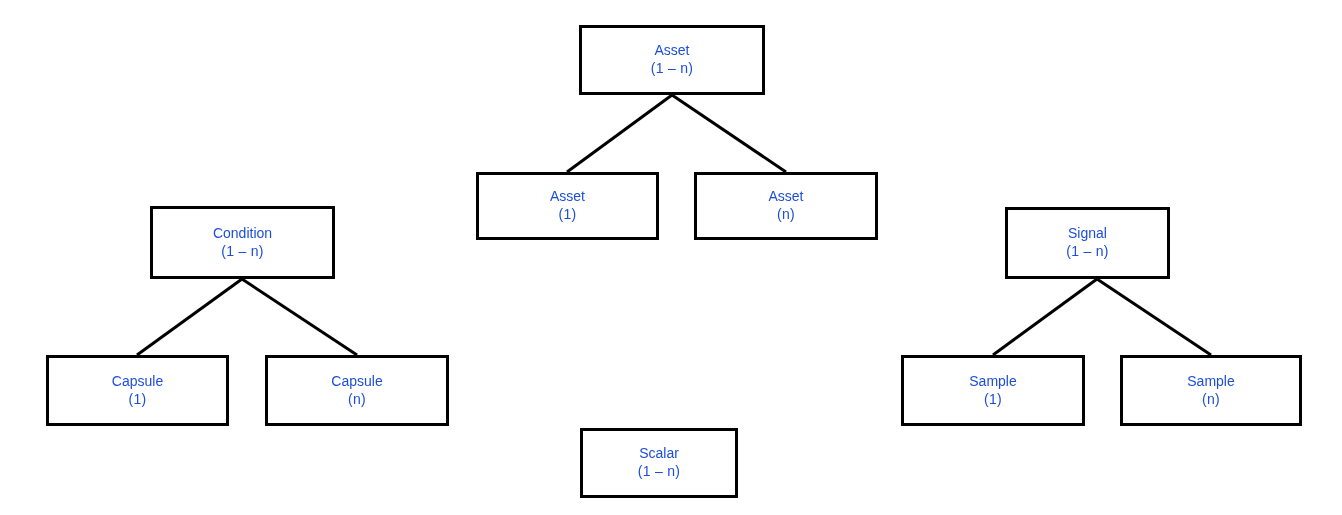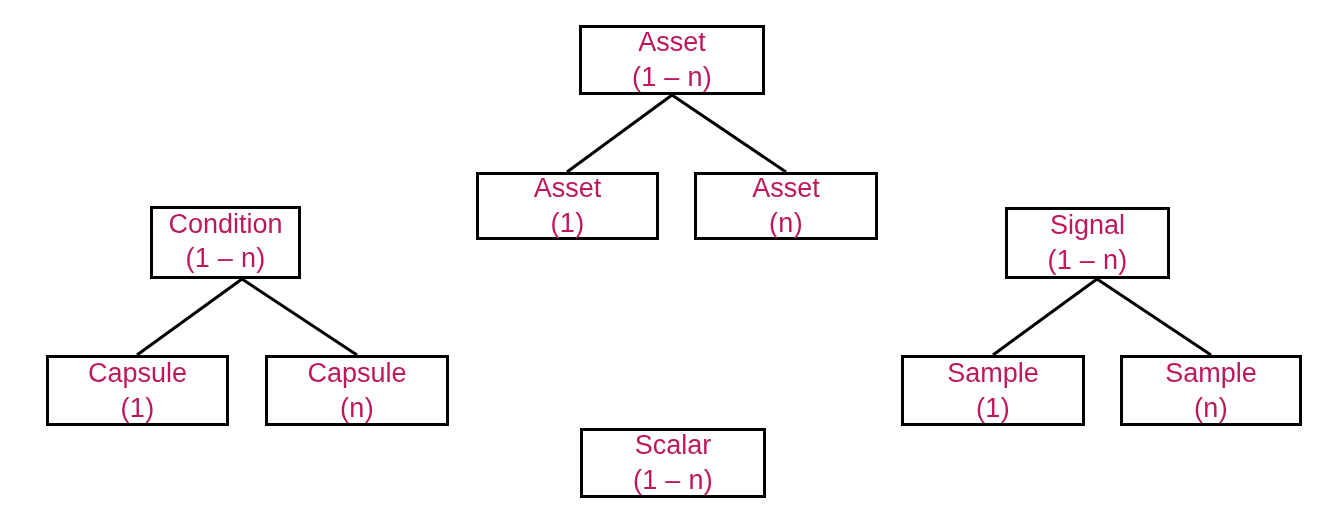--- a/index.html
+++ b/index.html
@@ -34,22 +34,22 @@
     display: flex;
     flex-direction: column;
     align-items: center;
     justify-content: center;
     line-height: 1.28;
   }
   .node .node-title,
   .node .node-card {
     display: block;
     text-align: center;
-    font-size: 27px;
-    color: #be185d;
+    font-size: 14px;
+    color: #1d4ed8;
     white-space: nowrap;
   }
   .node .node-card {
     letter-spacing: 0.3px;
   }
 </style>
 </head>
 <body>
 
 <div id="canvas">
@@ -74,21 +74,21 @@
   <div class="node" style="left:476px; top:172px; width:183px; height:68px;">
     <span class="node-title">Asset</span>
     <span class="node-card">(1)</span>
   </div>
 
   <div class="node" style="left:694px; top:172px; width:184px; height:68px;">
     <span class="node-title">Asset</span>
     <span class="node-card">(n)</span>
   </div>
 
-  <div class="node" style="left:150px; top:206px; width:151px; height:73px;justify-content:flex-end;">
+  <div class="node" style="left:150px; top:206px; width:185px; height:73px;">
     <span class="node-title">Condition</span>
     <span class="node-card">(1 – n)</span>
   </div>
 
   <div class="node" style="left:46px; top:355px; width:183px; height:71px;">
     <span class="node-title">Capsule</span>
     <span class="node-card">(1)</span>
   </div>
 
   <div class="node" style="left:265px; top:355px; width:184px; height:71px;">
@@ -104,18 +104,18 @@
   <div class="node" style="left:901px; top:355px; width:184px; height:71px;">
     <span class="node-title">Sample</span>
     <span class="node-card">(1)</span>
   </div>
 
   <div class="node" style="left:1120px; top:355px; width:182px; height:71px;">
     <span class="node-title">Sample</span>
     <span class="node-card">(n)</span>
   </div>
 
-  <div class="node" style="left:580px; top:428px; width:186px; height:70px;">
+  <div class="node" style="left:580px; top:428px; width:158px; height:70px;">
     <span class="node-title">Scalar</span>
     <span class="node-card">(1 – n)</span>
   </div>
 
 </div>
 
 </body></html>

